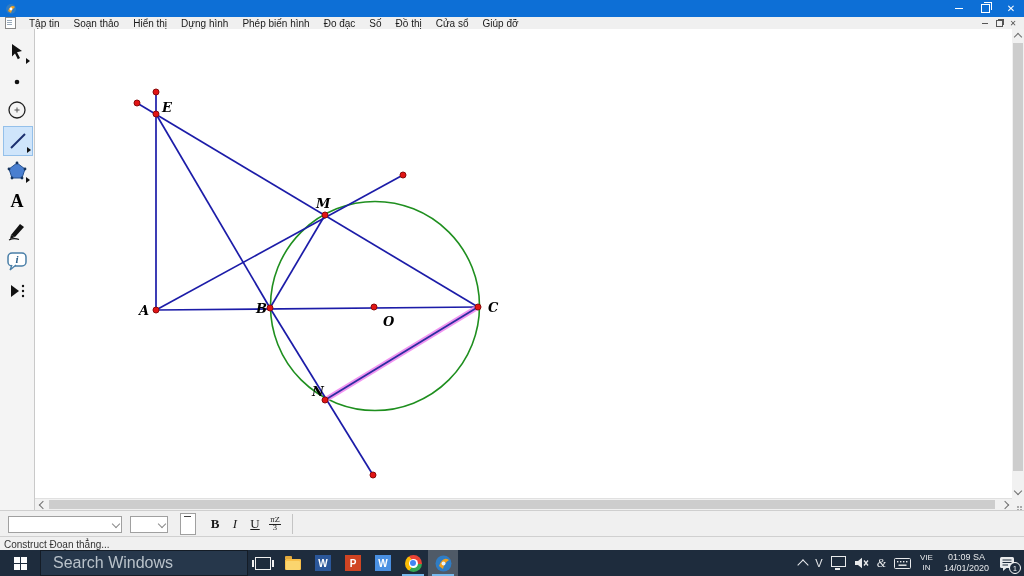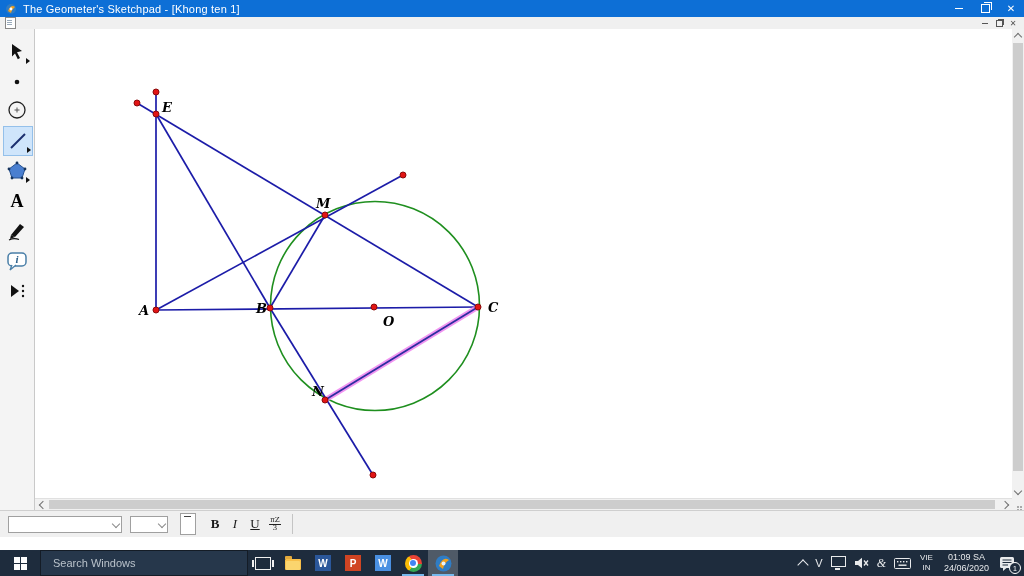--- a/index.html
+++ b/index.html
@@ -80,21 +80,21 @@
   .statusbar{position:absolute;left:0;top:536px;width:1024px;height:14px;background:#f0f0f0;border-top:1px solid #d0d0d0;
              display:flex;align-items:center;font-size:10px;color:#333;}
   .statusbar span{margin-left:4px;}
 
   
   .taskbar{position:absolute;left:0;top:550px;width:1024px;height:26px;background:#1e2c3d;display:flex;align-items:stretch;color:#e8eaec;}
   .start-btn{width:40px;display:flex;align-items:center;justify-content:center;}
   .winlogo{display:grid;grid-template-columns:6px 6px;grid-template-rows:6px 6px;gap:1px;}
   .winlogo span{background:#fdfdfd;}
   .searchbox{width:206px;background:#26374b;border:1px solid #141c26;display:flex;align-items:center;
-             font-size:11px;color:#b9c2ca;margin:0;}
+             font-size:16px;color:#b9c2ca;margin:0;}
   .searchbox span{margin-left:12px;}
   .tb-app{width:30px;display:flex;align-items:center;justify-content:center;position:relative;}
   .tb-app.running:after{content:"";position:absolute;left:4px;right:4px;bottom:0;height:2px;background:#76b9ed;}
   .tb-app.active{background:rgba(255,255,255,.22);}
   .taskview-ico{width:14px;height:11px;border:1px solid #f0f0f0;position:relative;}
   .taskview-ico:before{content:"";position:absolute;left:-4px;top:2px;width:2px;height:7px;background:#f0f0f0;}
   .taskview-ico:after{content:"";position:absolute;right:-4px;top:2px;width:2px;height:7px;background:#f0f0f0;}
   .folder-ico{width:16px;height:11px;background:#f8c04a;border-radius:1px;position:relative;margin-top:3px;}
   .folder-ico:before{content:"";position:absolute;left:0;top:-3px;width:7px;height:3px;background:#e3a93c;border-radius:1px 1px 0 0;}
   .folder-ico:after{content:"";position:absolute;left:1px;top:2px;right:1px;bottom:0;background:#fbd56e;border-radius:1px;}
@@ -123,36 +123,47 @@
 <body>
 
 <div id="root">
 
   <div class="titlebar">
     <svg class="appicon" viewBox="0 0 12 12">
       <circle cx="6" cy="6" r="5" fill="#2f7cc4"></circle>
       <path d="M3 8 Q6 1 10 4 Q7 6 6 10 Z" fill="#f0a020"></path>
       <circle cx="6" cy="6" r="1.4" fill="#fff"></circle>
     </svg>
-    <span class="title-text">The Geometer's Sketchpad - [Khong ten 1]</span>
     <div class="win-btns">
       <div class="win-btn">
           <span class="glyph-min"></span>
         </div>
       <div class="win-btn">
           <span class="glyph-restore"></span>
         </div>
       <div class="win-btn">
           <span class="glyph-close">✕</span>
         </div>
     </div>
   </div>
 
   <div class="menubar">
     <span class="doc-icon"></span>
+    <div id="menu-items" style="display:flex;align-items:center;">
+        <span class="menu-item">Tập tin</span>
+        <span class="menu-item">Soạn thảo</span>
+        <span class="menu-item">Hiển thị</span>
+        <span class="menu-item">Dựng hình</span>
+        <span class="menu-item">Phép biến hình</span>
+        <span class="menu-item">Đo đạc</span>
+        <span class="menu-item">Số</span>
+        <span class="menu-item">Đồ thị</span>
+        <span class="menu-item">Cửa sổ</span>
+        <span class="menu-item">Giúp đỡ</span>
+      </div>
     <div class="child-btns">
       <div class="child-btn">
           <span class="glyph-min-s"></span>
         </div>
       <div class="child-btn">
           <span class="glyph-restore-s"></span>
         </div>
       <div class="child-btn" style="color:#555;">✕</div>
     </div>
   </div>
@@ -289,20 +300,23 @@
     <div class="fmt-btn fmt-u">U</div>
     <div class="fmt-btn">
       <span class="frac">
         <span class="num">πΖ</span>
         <span class="den">3</span>
       </span>
     </div>
     <div class="pal-sep"></div>
   </div>
 
+  <div class="statusbar">
+    <span>Construct Đoạn thẳng...</span>
+  </div>
 
   <div class="taskbar">
     <div class="start-btn">
       <span class="winlogo">
           <span></span>
           <span></span>
           <span></span>
           <span></span>
         </span>
     </div>
@@ -361,21 +375,21 @@
               <rect x="4.5" y="6.5" width="8" height="1.4"></rect>
             </g>
         </svg>
       </div>
       <div class="lang">
         <span>VIE</span>
         <span>IN</span>
       </div>
       <div class="clock">
         <span>01:09 SA</span>
-        <span>24/06/2020</span>
+        <span>14/01/2020</span>
       </div>
       <div class="tray-item action-center">
         <svg width="17" height="15" viewBox="0 0 17 15">
           <rect x="1" y="1" width="14" height="11" rx="1.5" fill="#e8eaec"></rect>
           <g stroke="#1e2c3d" stroke-width="1">
               <line x1="3.5" y1="4" x2="12.5" y2="4"></line>
               <line x1="3.5" y1="6.5" x2="12.5" y2="6.5"></line>
               <line x1="3.5" y1="9" x2="9" y2="9"></line>
             </g>
           <path d="M4 12 v3 l3.5 -3 z" fill="#e8eaec"></path>

